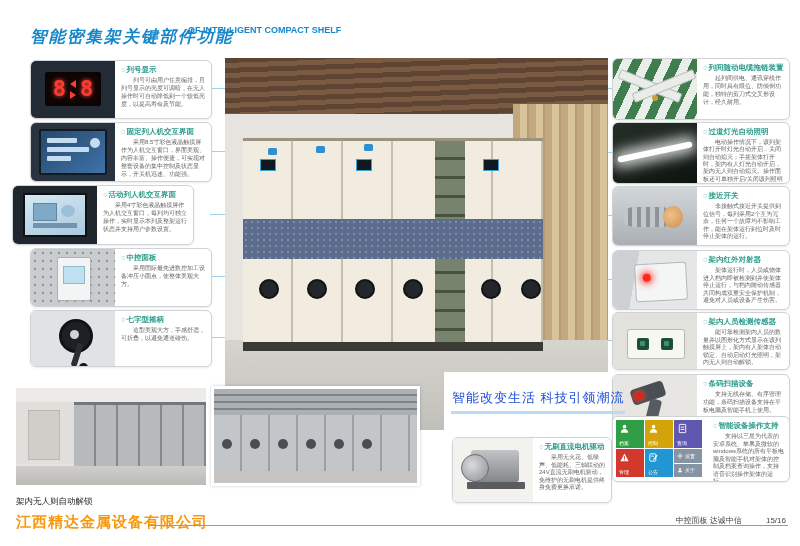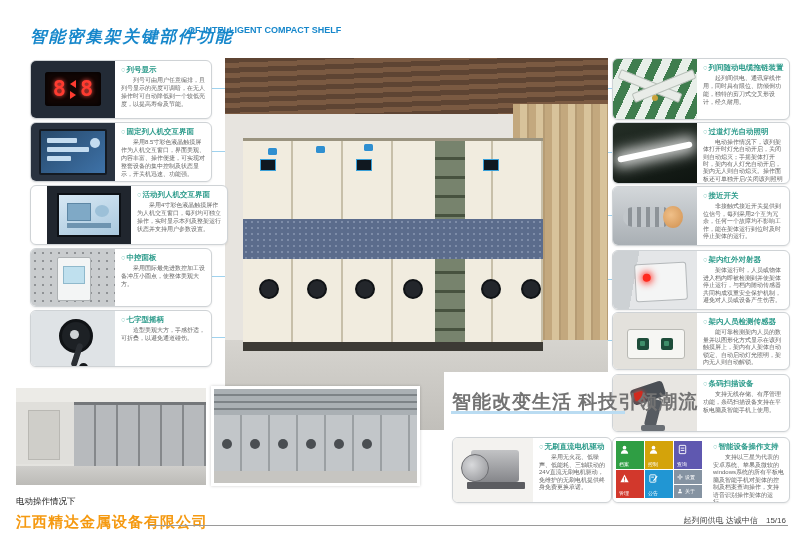--- a/index.html
+++ b/index.html
@@ -60,21 +60,21 @@
   .t-scanner{width:100%;height:100%;background:#e8e6e2;}
   .scan-head{position:absolute;left:18px;top:10px;width:34px;height:16px;background:#4a4f55;border-radius:4px;transform:rotate(-18deg);}
   .scan-win{position:absolute;left:3px;top:4px;width:9px;height:8px;background:#d22a1e;box-shadow:0 0 5px #ff4a3a;}
   .scan-handle{position:absolute;left:34px;top:24px;width:12px;height:28px;background:#565b61;border-radius:3px;transform:rotate(14deg);}
   .scan-base{position:absolute;left:28px;top:50px;width:24px;height:6px;background:#6a6f75;border-radius:2px;}
   .t-motor{width:100%;height:100%;background:#f3f2ef;}
   .motor-body{position:absolute;left:18px;top:12px;width:48px;height:32px;background:linear-gradient(#c2c3c5,#85868a);border-radius:3px;}
   .motor-face{position:absolute;left:8px;top:16px;width:26px;height:26px;border-radius:50%;background:radial-gradient(circle at 38% 38%,#d9dadc,#8e8f93);border:1px solid #6d6e72;}
   .motor-base{position:absolute;left:14px;top:44px;width:58px;height:7px;background:#5b5c60;border-radius:1px;}
   
-  .slogan{font-size:19px;font-weight:bold;color:#737373;letter-spacing:1px;}
+  .slogan{font-size:13px;font-weight:normal;color:#1d4ed8;letter-spacing:1px;}
   
   .tiles{position:absolute;left:3px;top:3px;width:88px;height:58px;display:grid;
          grid-template-columns:28px 28px 28px;grid-template-rows:28px 28px;gap:1px;}
   .tile{position:relative;overflow:hidden;}
   .tile-label{position:absolute;left:3px;bottom:2px;font-size:5px;color:#fff;}
   .tile-icon{position:absolute;left:3px;top:3px;}
   .mini-stack{display:flex;flex-direction:column;gap:1px;}
   .mini-tile{position:relative;flex:1;background:#8593a2;display:flex;align-items:center;gap:2px;padding-left:3px;}
   .mini-label{font-size:5px;color:#fff;}
   
@@ -156,21 +156,21 @@
         <div class="hmi-row" style="left:6px;top:25px;width:24px;height:5px;"></div>
         <div class="hmi-row" style="right:5px;top:7px;width:10px;height:10px;border-radius:50%;"></div>
       </div>
     </div>
     <div class="card-text">
       <div class="card-title"><span class="marker">○</span><span>固定列人机交互界面</span></div>
       <div class="card-desc">采用8.5寸彩色液晶触摸屏作为人机交互窗口，界面美观、内容丰富、操作便捷，可实现对整套设备的集中控制及状态显示，开关机迅速、功能强。</div>
     </div>
   </div>
 
-  <div class="card" style="left:30px;top:185px;width:180px;height:58px;z-index:2;padding-left:16px;">
+  <div class="card" style="left:12px;top:185px;width:180px;height:58px;z-index:2;">
     <div class="card-img t-tablet">
       <div class="tab-screen">
         <div class="abs" style="left:8px;top:8px;width:22px;height:16px;background:#7fa9c6;border:1px solid #5d87a5;"></div>
         <div class="abs" style="left:36px;top:10px;width:14px;height:12px;background:#9cc0d8;border-radius:50%;"></div>
         <div class="abs" style="left:8px;top:28px;width:44px;height:5px;background:#6e94b0;"></div>
       </div>
     </div>
     <div class="card-text">
       <div class="card-title"><span class="marker">○</span><span>活动列人机交互界面</span></div>
       <div class="card-desc">采用4寸彩色液晶触摸屏作为人机交互窗口，每列均可独立操作，实时显示本列及整架运行状态并支持用户参数设置。</div>
@@ -287,38 +287,38 @@
     <div class="abs" style="left:0;top:26px;width:203px;height:56px;background:repeating-linear-gradient(90deg,#c2c6c9 0 26px,#9ba0a3 26px 28px);"></div>
     <div class="abs" style="left:8px;top:50px;width:10px;height:10px;border-radius:50%;background:#4a4e52;"></div>
     <div class="abs" style="left:36px;top:50px;width:10px;height:10px;border-radius:50%;background:#4a4e52;"></div>
     <div class="abs" style="left:64px;top:50px;width:10px;height:10px;border-radius:50%;background:#4a4e52;"></div>
     <div class="abs" style="left:92px;top:50px;width:10px;height:10px;border-radius:50%;background:#4a4e52;"></div>
     <div class="abs" style="left:120px;top:50px;width:10px;height:10px;border-radius:50%;background:#4a4e52;"></div>
     <div class="abs" style="left:148px;top:50px;width:10px;height:10px;border-radius:50%;background:#4a4e52;"></div>
     <div class="abs" style="left:0;top:82px;width:203px;height:12px;background:#c6c5c1;"></div>
   </div>
 
-  <div class="abs caption" style="left:16px;top:496px;">电动操作情况下</div>
+  <div class="abs caption" style="left:16px;top:496px;">架内无人则自动解锁</div>
 
   <div class="abs slogan" style="left:452px;top:389px;z-index:3;">智能改变生活 科技引领潮流</div>
   <div class="abs" style="left:451px;top:411px;width:174px;height:3px;background:#badcf2;z-index:3;"></div>
 
   <div class="card" style="left:452px;top:437px;width:158px;height:64px;z-index:3;">
     <div class="card-img t-motor" style="flex-basis:80px;">
       <div class="motor-body"></div>
       <div class="motor-face"></div>
       <div class="motor-base"></div>
     </div>
     <div class="card-text">
       <div class="card-title"><span class="marker">○</span><span>无刷直流电机驱动</span></div>
       <div class="card-desc" style="line-height:1.25;">采用无火花、低噪声、低能耗、三轴联动的24V直流无刷电机驱动，免维护的无刷电机提供终身免费更换承诺。</div>
     </div>
   </div>
 
-  <div class="card" style="left:612px;top:437px;width:176px;height:64px;z-index:3;">
+  <div class="card" style="left:612px;top:416px;width:176px;height:64px;z-index:3;">
     <div class="card-img" style="flex-basis:94px;background:#fff;">
       <div class="tiles">
         <div class="tile" style="background:#2f9e44;">
           <svg class="tile-icon" width="11" height="11" viewBox="0 0 24 24">
               <circle cx="12" cy="8" r="4" fill="#fff"></circle>
               <path d="M4 21c0-4.4 3.6-8 8-8s8 3.6 8 8z" fill="#fff"></path>
             </svg>
           <span class="tile-label">档案</span>
         </div>
         <div class="tile" style="background:#d4a30a;">
@@ -377,17 +377,17 @@
     </div>
     <div class="card-text">
       <div class="card-title"><span class="marker">○</span><span>智能设备操作支持</span></div>
       <div class="card-desc" style="line-height:1.25;">支持以三星为代表的安卓系统、苹果及微软的windows系统的所有平板电脑及智能手机对架体的控制及档案查询操作，支持语音识别操作架体的运行。</div>
     </div>
   </div>
 
   <div class="abs company" style="left:16px;top:513px;z-index:4;">江西精达金属设备有限公司</div>
   <div class="abs" style="left:148px;top:525px;width:640px;height:1px;background:#9a9a9a;z-index:4;"></div>
   <div class="abs footer-right" style="right:14px;top:515px;z-index:4;">
-    <span>起列间供电 达诚中信</span>
-    <span style="margin-left:6px;">15/16</span>
+    <span>中控面板 达诚中信</span>
+    <span style="margin-left:22px;">15/16</span>
   </div>
 
 </div>
 
 </body></html>

